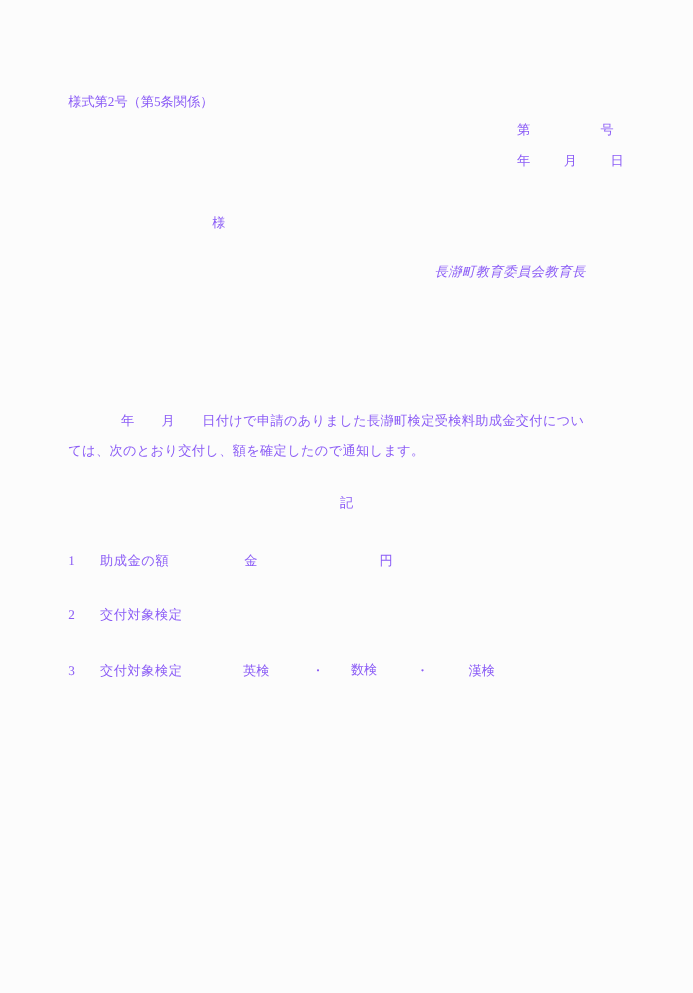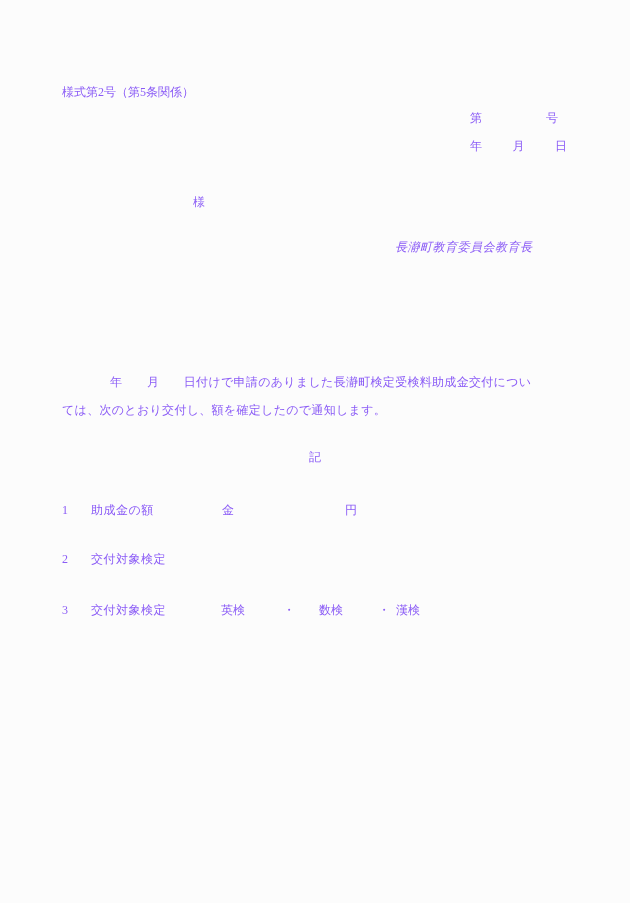--- a/index.html
+++ b/index.html
@@ -35,23 +35,23 @@
   .row-1 { top: 484px; }
   .row-2 { top: 533px; }
   .row-3 { top: 584px; }
 
   .pos-num   { left: 62px; }
   .pos-label { left: 91px; letter-spacing: 0.5px; text-align: center; }
   .pos-kin   { left: 222px; }
   .pos-yen   { left: 345px; }
   .pos-opt1  { left: 221px; text-align: center; }
   .pos-sep1  { left: 283px; }
-  .pos-opt2  { left: 319px; }
+  .pos-opt2  { left: 319px; font-family: Liberation Mono, monospace; }
   .pos-sep2  { left: 378px; }
-  .pos-opt3  { left: 396px; }
+  .pos-opt3  { left: 426px; }
 </style>
 </head>
 <body>
 
 <div class="page">
 
   <div class="abs form-number">様式第2号（第5条関係）</div>
 
   <div class="abs doc-number">
     <span>第</span>

